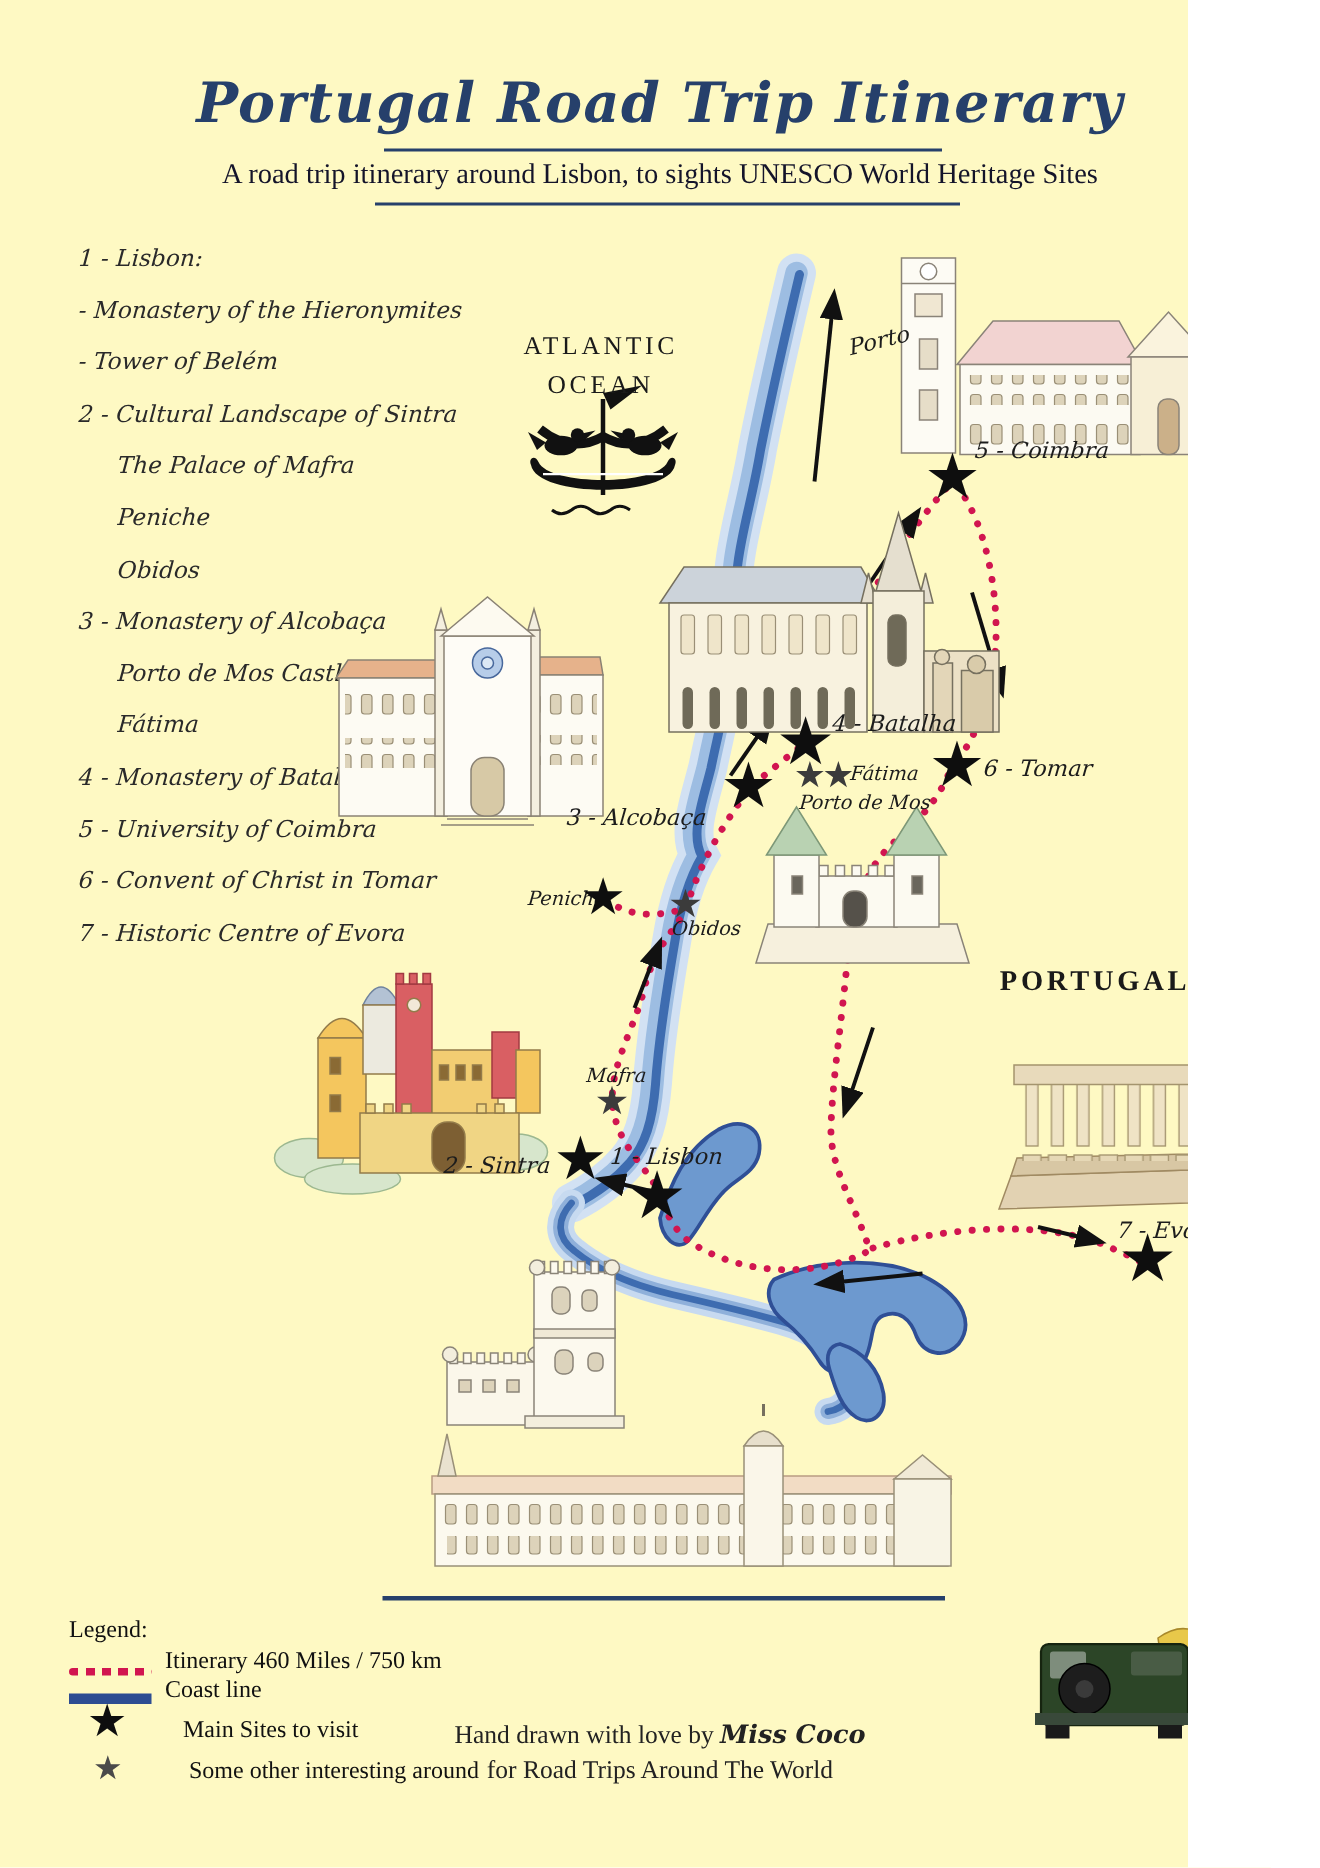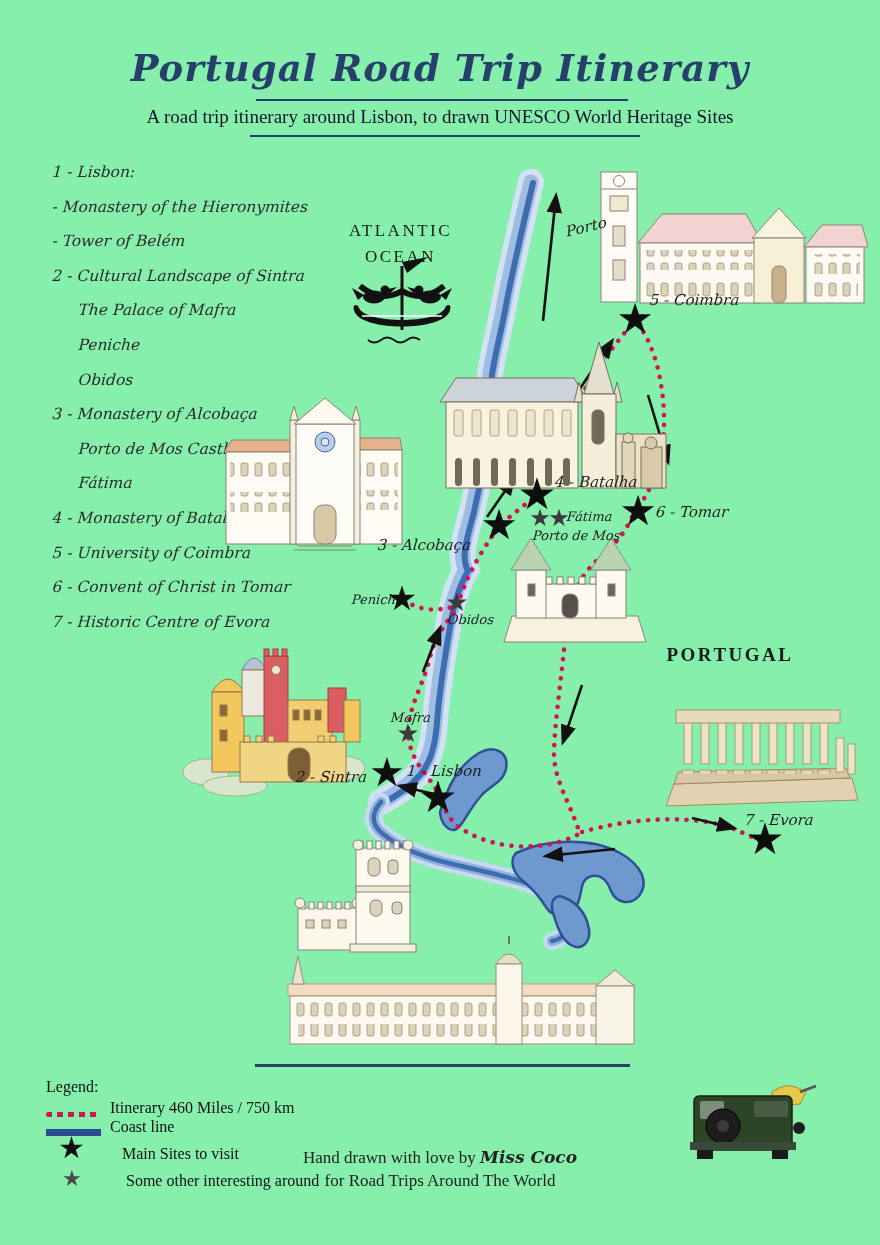--- a/index.html
+++ b/index.html
@@ -1,16 +1,16 @@
 <!DOCTYPE html>
 <html><head>
 <meta charset="utf-8">
 <style>
   html,body{margin:0;padding:0;background:#ffffff;}
-  .page{position:relative;width:880px;height:1245px;background:#86efac;overflow:hidden;
+  .page{position:relative;width:792px;height:1245px;background:#fef9c3;overflow:hidden;
         font-family:"Liberation Serif", serif;color:#1b1b1b;}
   
   .title{position:absolute;left:0;top:46px;width:880px;text-align:center;
          font-family:"DejaVu Serif", serif;font-style:italic;font-weight:bold;
          font-size:37px;color:#26406b;letter-spacing:1px;}
   .title-underline{position:absolute;left:256px;top:99px;width:372px;height:2px;background:#26406b;}
   .subtitle{position:absolute;left:0;top:106px;width:880px;text-align:center;
             font-size:19px;color:#14142a;}
   .subtitle-underline{position:absolute;left:250px;top:135px;width:390px;height:1.5px;background:#26406b;}
   
@@ -48,21 +48,21 @@
          font-size:16px;color:#1a1a1a;line-height:1.3;}
   .visit .url{font-size:15px;}
 </style>
 </head>
 <body>
 
 <div class="page">
 
   <div class="title">Portugal Road Trip Itinerary</div>
   <div class="title-underline"></div>
-  <div class="subtitle">A road trip itinerary around Lisbon, to drawn UNESCO World Heritage Sites</div>
+  <div class="subtitle">A road trip itinerary around Lisbon, to sights UNESCO World Heritage Sites</div>
   <div class="subtitle-underline"></div>
 
   <div class="itinerary">
       <div class="it-item">1 - Lisbon:</div>
       <div class="it-item">- Monastery of the Hieronymites</div>
       <div class="it-item">- Tower of Belém</div>
       <div class="it-item">2 - Cultural Landscape of Sintra</div>
       <div class="it-item ind">The Palace of Mafra</div>
       <div class="it-item ind">Peniche</div>
       <div class="it-item ind">Obidos</div>

